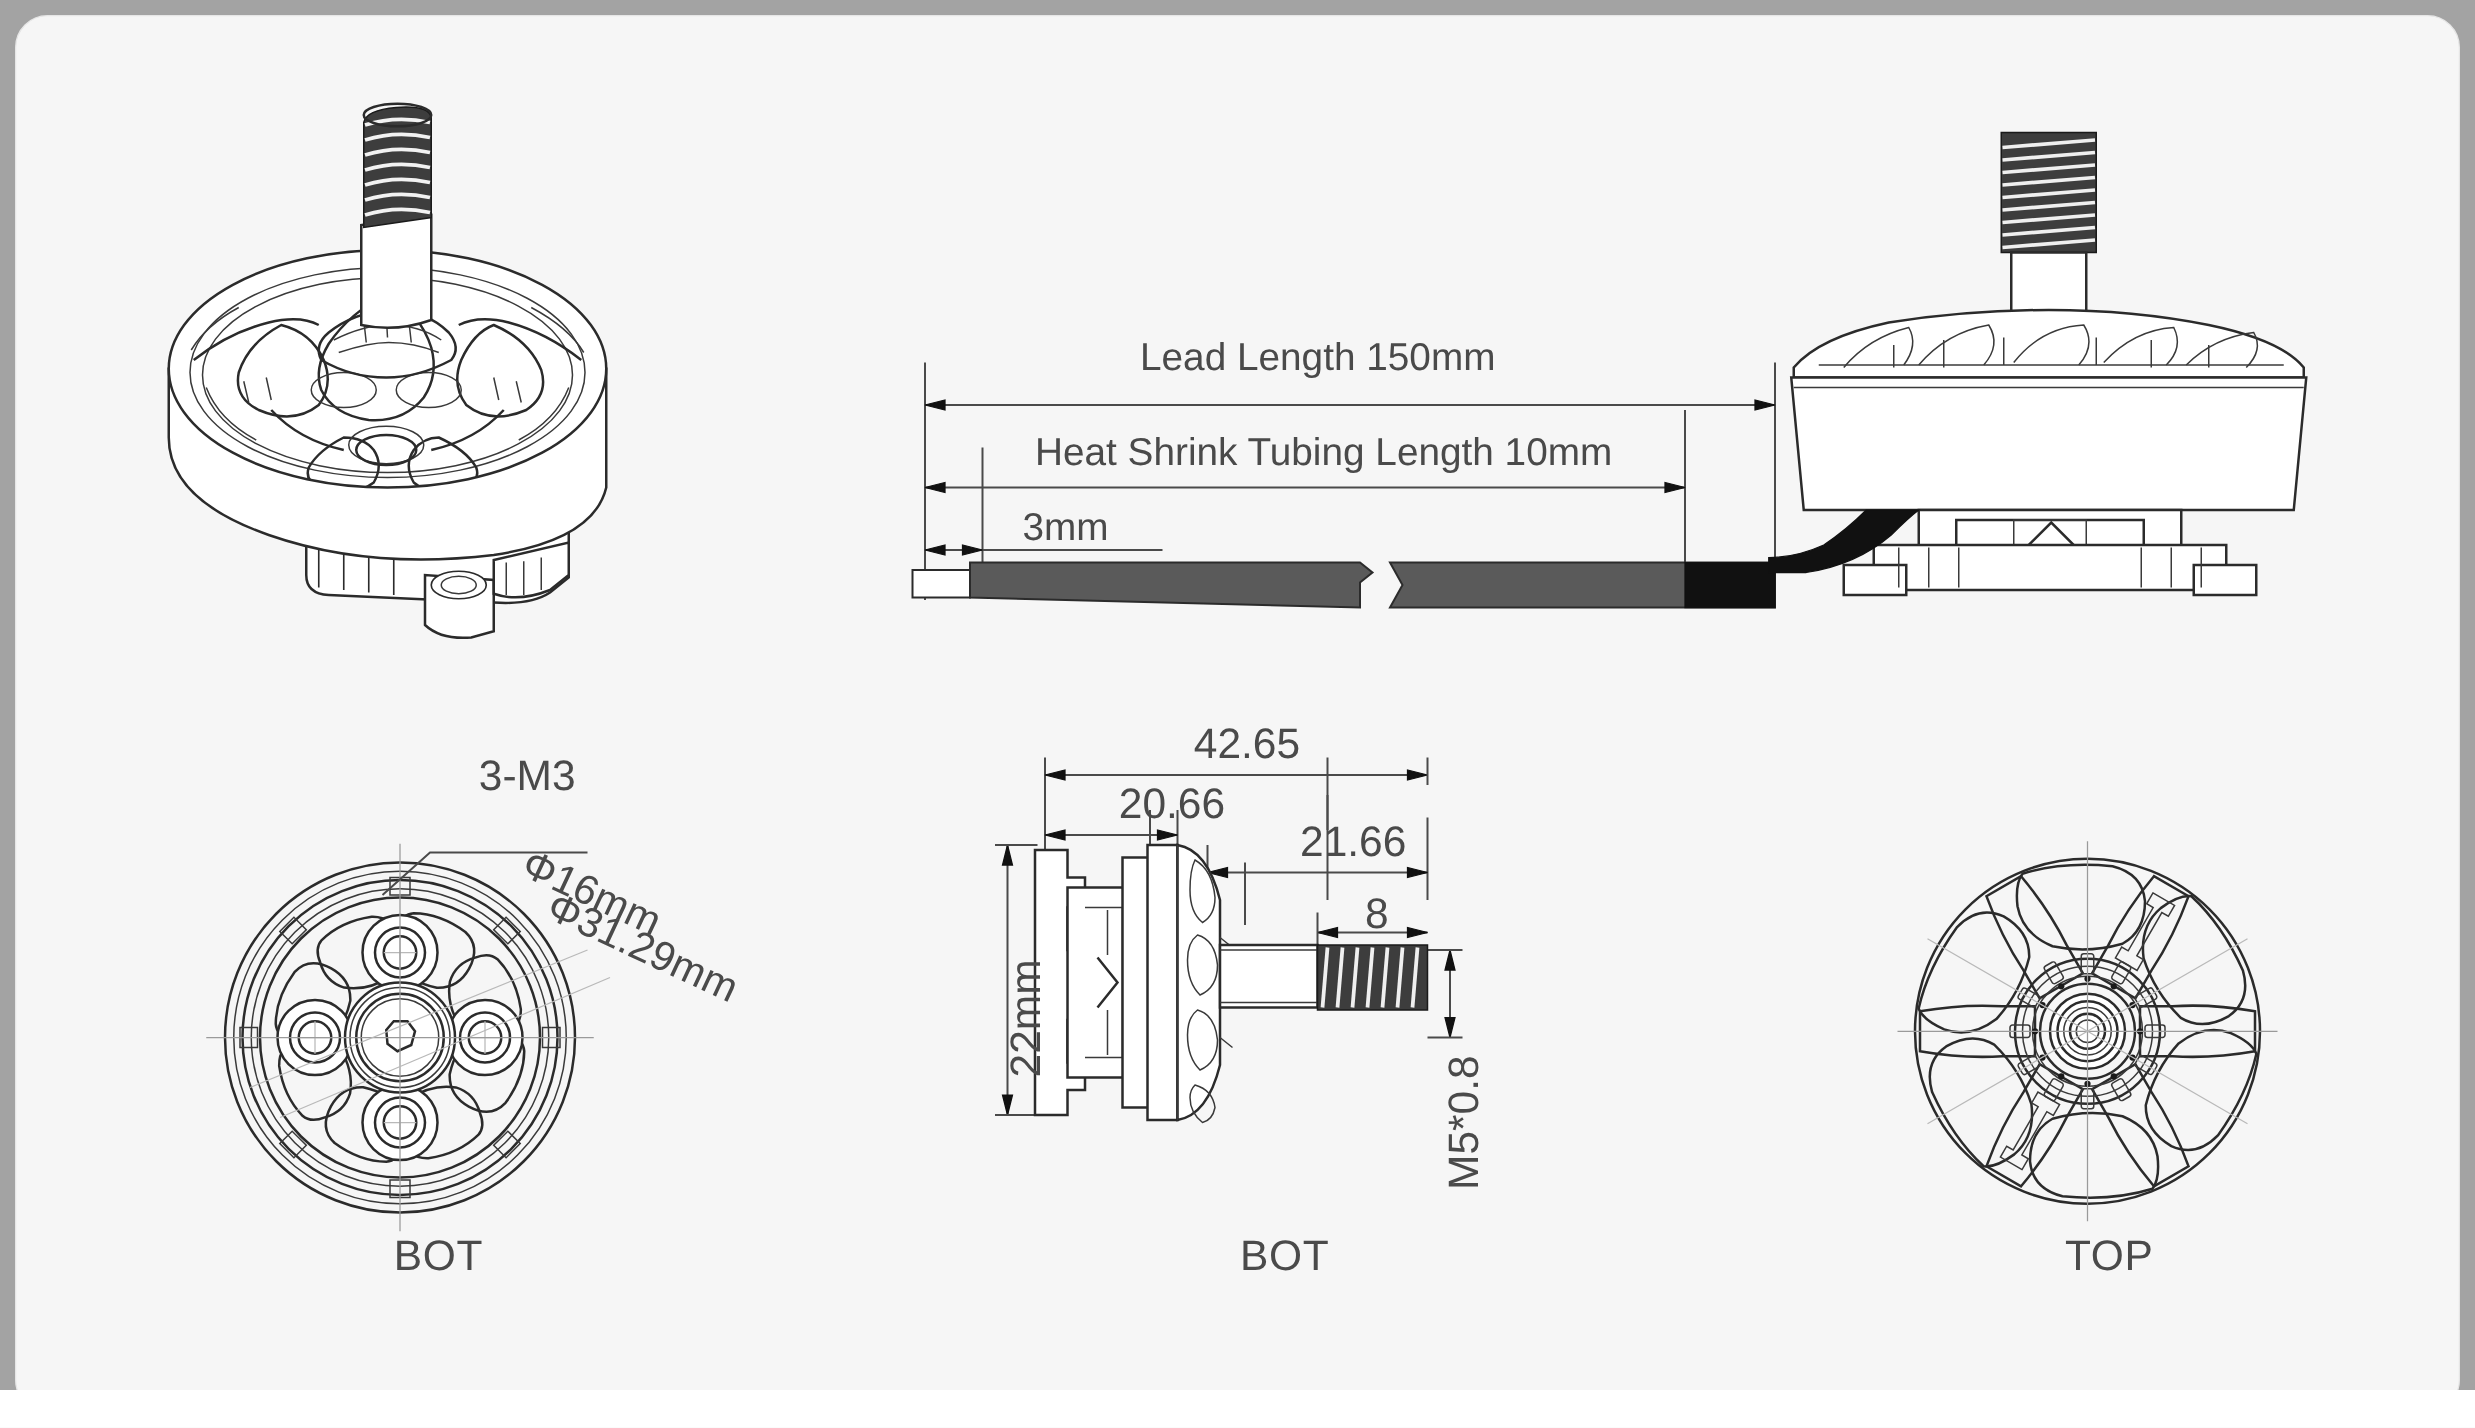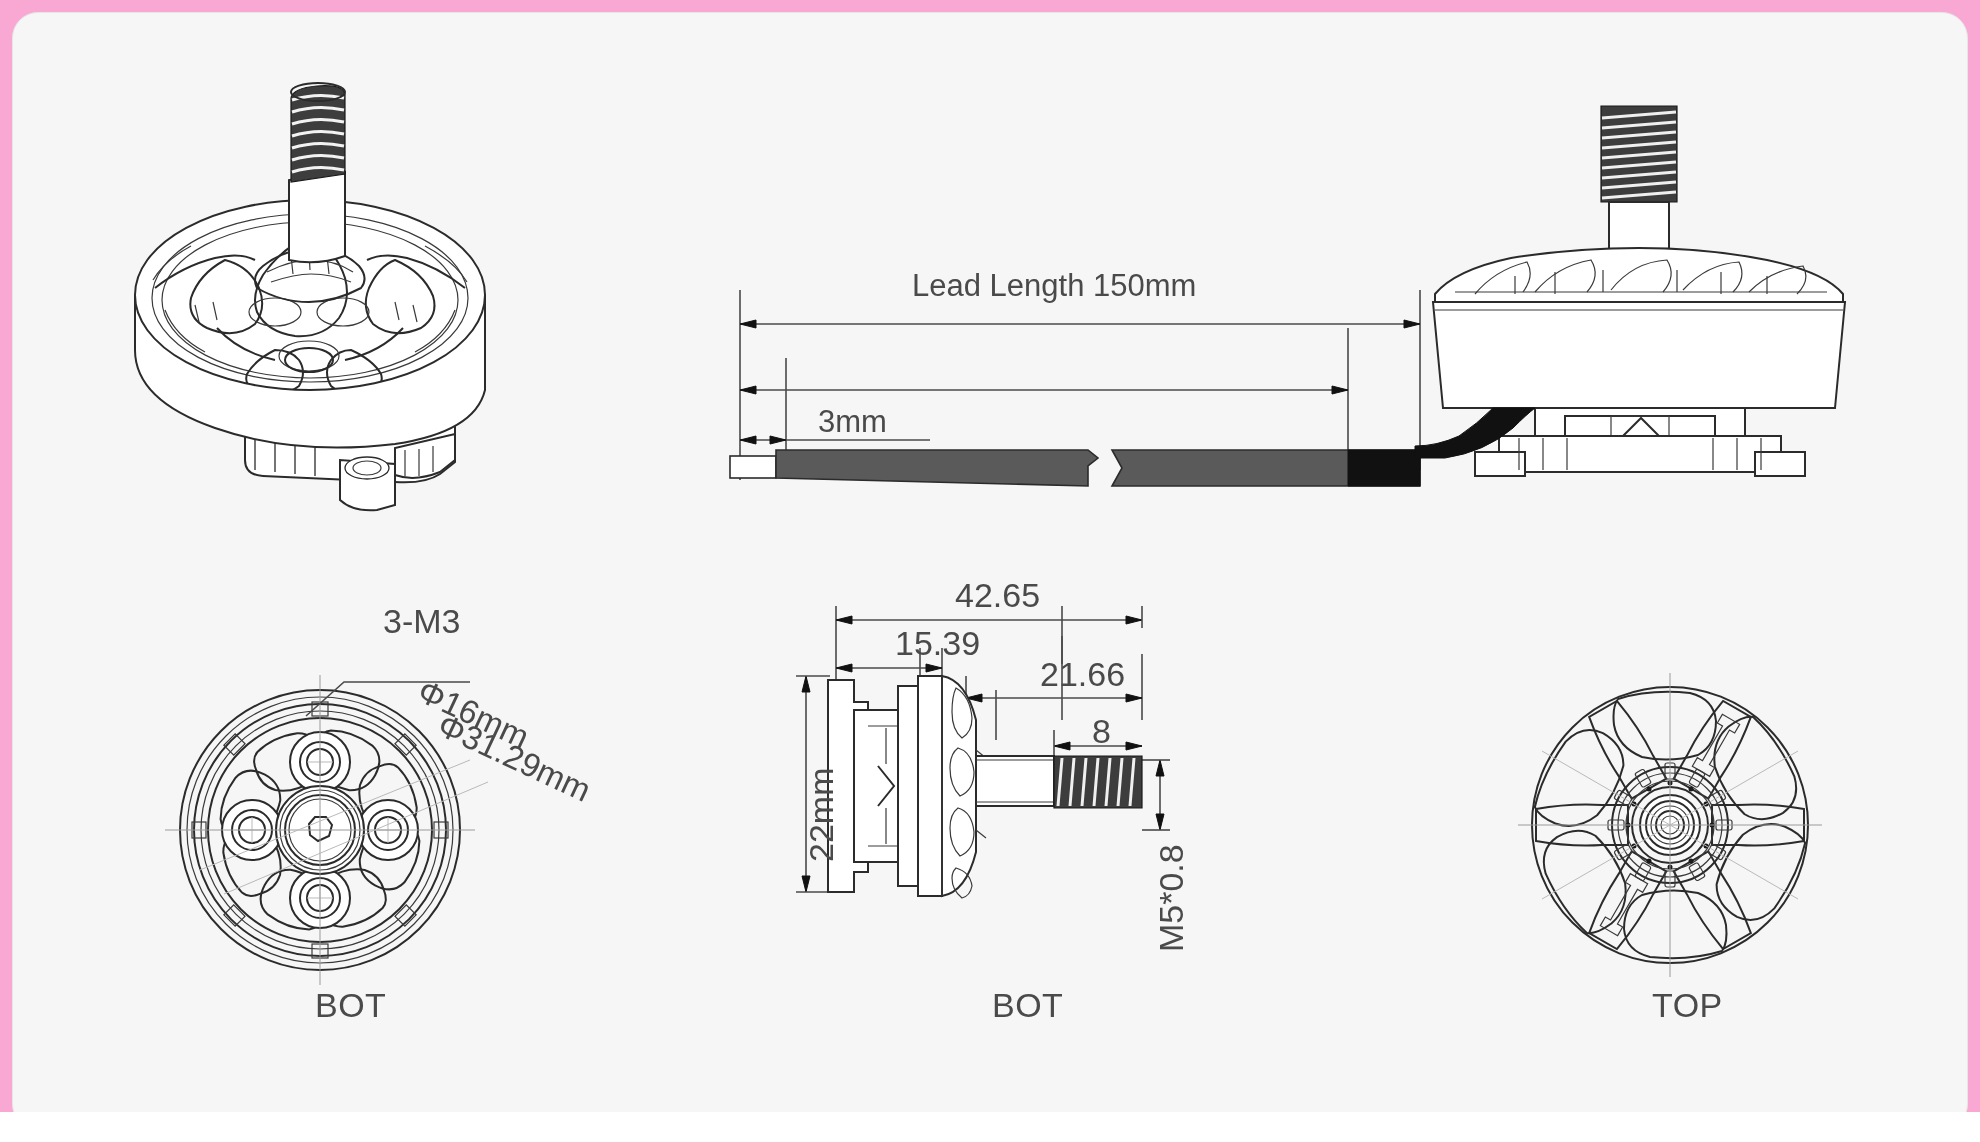--- a/index.html
+++ b/index.html
@@ -5,21 +5,21 @@
   html, body {
     margin: 0;
     padding: 0;
     background: #ffffff;
     font-family: "Liberation Sans", sans-serif;
   }
   #page {
     position: relative;
     width: 1980px;
     height: 1112px;
-    background: #f9a8d4;
+    background: #a3a3a3;
     overflow: hidden;
   }
   .card {
     position: absolute;
     left: 12px;
     top: 12px;
     width: 1956px;
     height: 1118px;
     background: #f6f6f6;
     border: 1px solid #e6e6e6;
@@ -163,20 +163,21 @@
 
       <path class="wire-body" d="M46 180 L358 180 L368 188 L358 196 L358 216 L46 208 Z"></path>
 
       <path class="wire-body" d="M382 180 L690 180 L690 216 L382 216 L392 198 Z"></path>
 
       <path class="solid-dark" d="M618 180 L690 180 L690 216 L618 216 Z"></path>
     </svg>
   </div>
 
   <div class="label-text dim-text" style="left:912px; top:268px; font-size:31px;">Lead Length 150mm</div>
+  <div class="label-text dim-text" style="left:828px; top:344px; font-size:31px;">Heat Shrink Tubing Length 10mm</div>
   <div class="label-text dim-text" style="left:818px; top:404px; font-size:31px;">3mm</div>
 
   <div class="view" style="left:1415px; top:80px;">
     <svg width="450" height="440" viewBox="0 0 450 440">
 
       <g>
         <path class="thread-dark" d="M186 122 L186 26 L262 26 L262 122 Z"></path>
         <g stroke="#efefef" stroke-width="3" fill="none">
           <path d="M187 118 L261 112"></path>
             <path d="M187 108 L261 102"></path>
@@ -397,21 +398,21 @@
             <path d="M308 178 L304 226"></path>
           <path d="M320 178 L316 226"></path>
             <path d="M332 178 L328 226"></path>
           <path d="M344 178 L340 226"></path>
         </g>
       </g>
     </svg>
   </div>
 
   <div class="label-text dim-text" style="left:955px; top:576px; font-size:34px;">42.65</div>
-  <div class="label-text dim-text" style="left:895px; top:624px; font-size:34px;">15.39</div>
+  <div class="label-text dim-text" style="left:895px; top:624px; font-size:34px;">20.66</div>
   <div class="label-text dim-text" style="left:1040px; top:655px; font-size:34px;">21.66</div>
   <div class="label-text dim-text" style="left:1092px; top:712px; font-size:34px;">8</div>
   <div class="label-text dim-text rot90" style="left:802px; top:862px; font-size:34px;">22mm</div>
   <div class="label-text dim-text rot90" style="left:1152px; top:952px; font-size:34px;">M5*0.8</div>
 
   <div class="label-text view-label" style="left:960px; top:986px;">BOT</div>
 
   <div class="view" style="left:1510px; top:665px;">
     <svg width="320" height="320" viewBox="0 0 320 320">
       <g transform="translate(160,160)">

